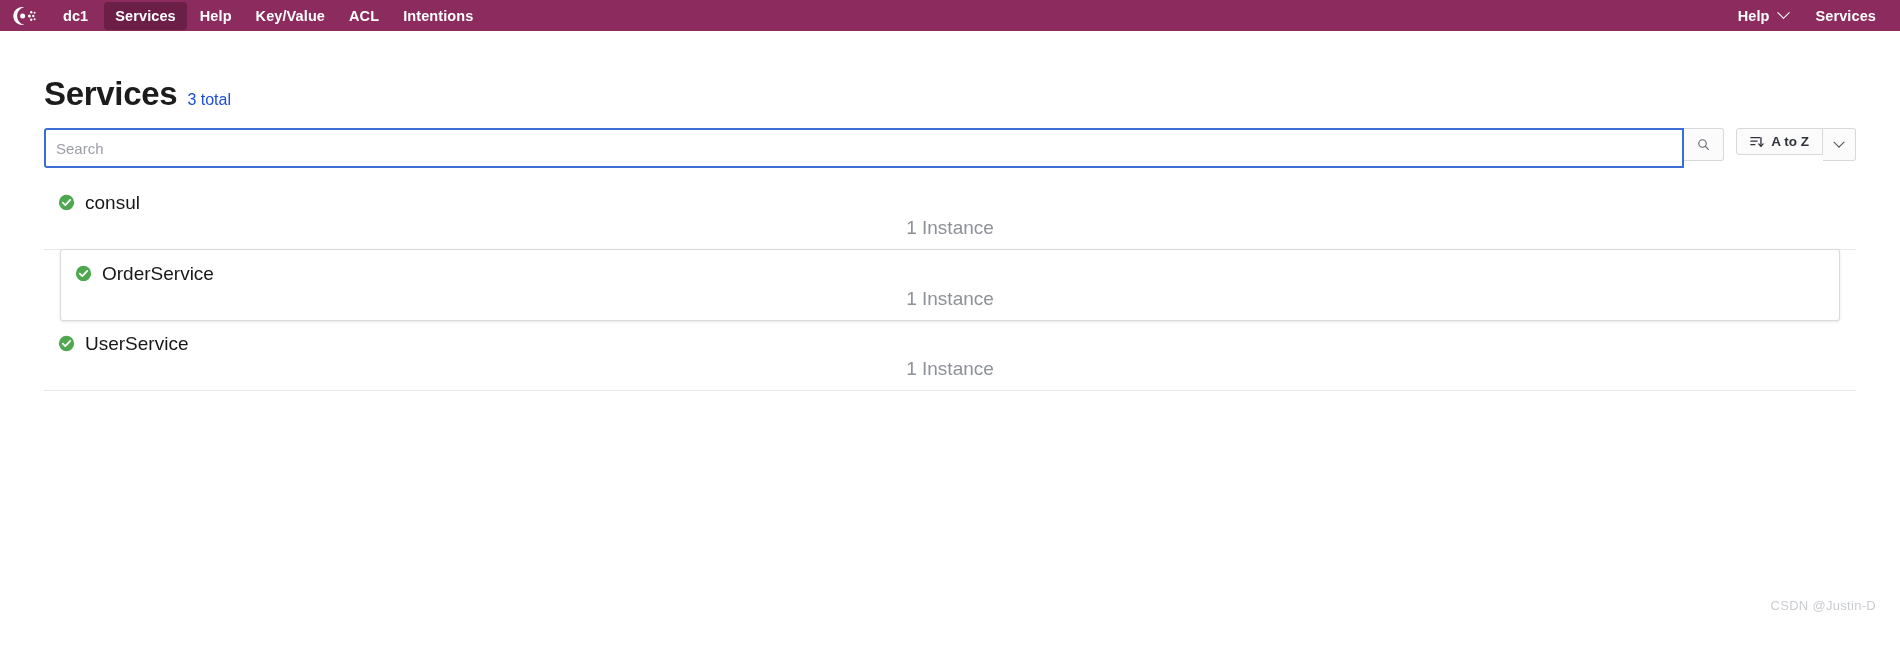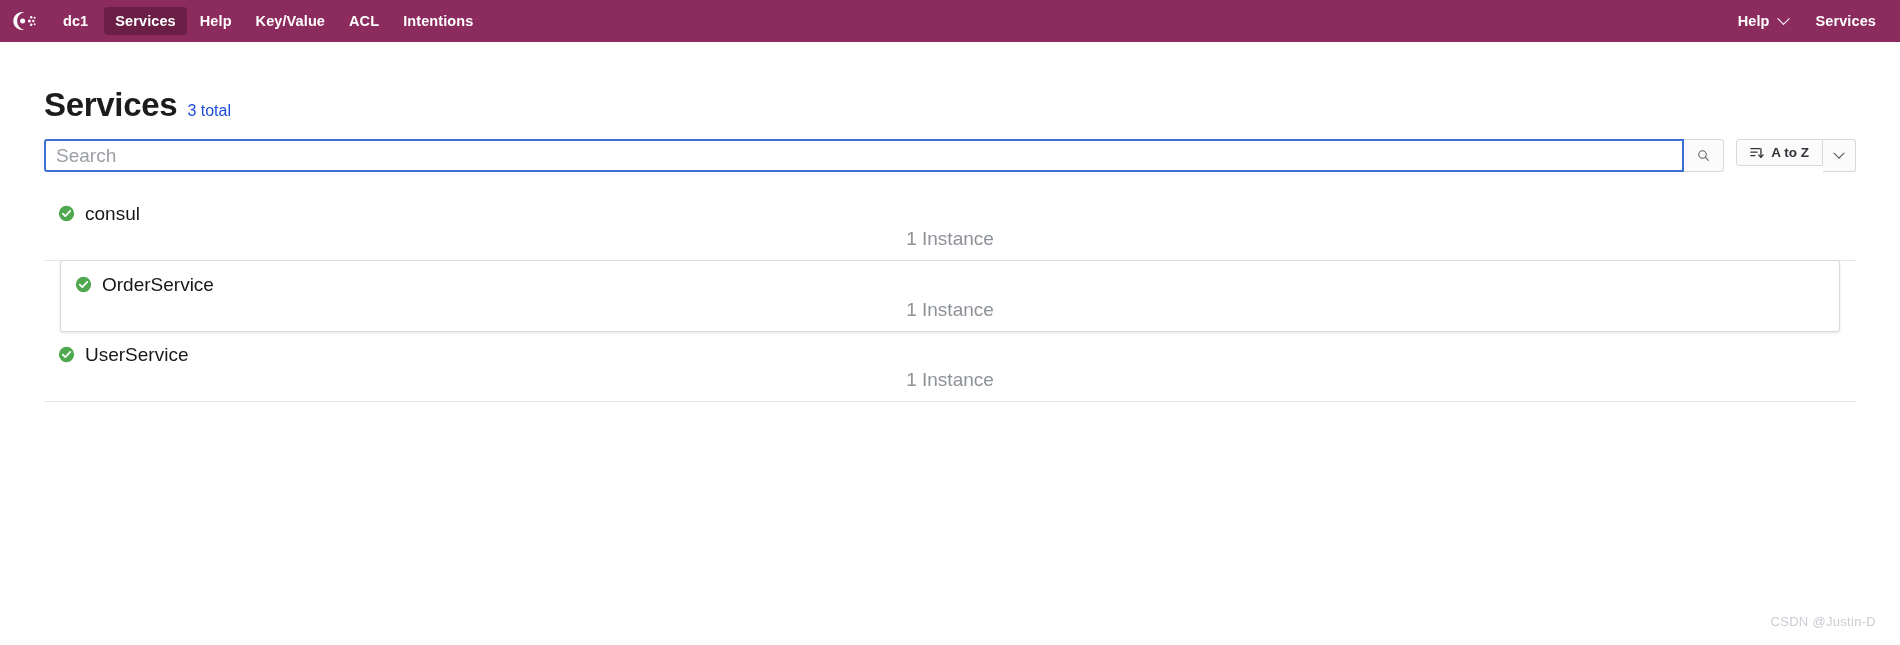--- a/index.html
+++ b/index.html
@@ -6,21 +6,21 @@
   html, body {
     margin: 0; padding: 0;
     width: 1900px; height: 645px;
     background: #ffffff;
     font-family: "Liberation Sans", sans-serif;
     overflow: hidden;
   }
 
   
   .topnav {
-    height: 42px;
+    height: 31px;
     background: #8c2b5d;
     display: flex;
     align-items: center;
     padding: 0 22px 0 8px;
     position: relative;
   }
   .logo {
     width: 30px; height: 30px;
     margin-right: 16px;
     flex: 0 0 auto;
@@ -94,26 +94,26 @@
     height: 33px;
   }
   .search-group {
     display: flex;
     flex: 1 1 auto;
     min-width: 0;
   }
   .search-input {
     flex: 1 1 auto;
     min-width: 0;
-    height: 33px;
+    height: 40px;
     border: 2px solid #3c6ed5;
     border-radius: 3px 0 0 3px;
     background: #ffffff;
     padding: 0 10px;
-    font-size: 19px;
+    font-size: 15px;
     color: #33363b;
     outline: none;
     font-family: "Liberation Sans", sans-serif;
   }
   .search-input::placeholder { color: #9a9ea5; }
   .search-btn {
     width: 40px; height: 33px;
     border: 1px solid #d6d8dc;
     border-left: none;
     border-radius: 0 3px 3px 0;
@@ -192,21 +192,21 @@
     color: #8d9198;
     margin-top: 5px;
     margin-left: 0;
     line-height: 17px;
   }
   .status-ok { flex: 0 0 auto; display: block; }
 
   .watermark {
     position: absolute;
     right: 24px;
-    bottom: 16px;
+    bottom: 32px;
     font-size: 13px;
     color: #c9ccd1;
     letter-spacing: 0.3px;
   }
 </style>
 </head>
 <body>
 
 <div class="topnav">
 

